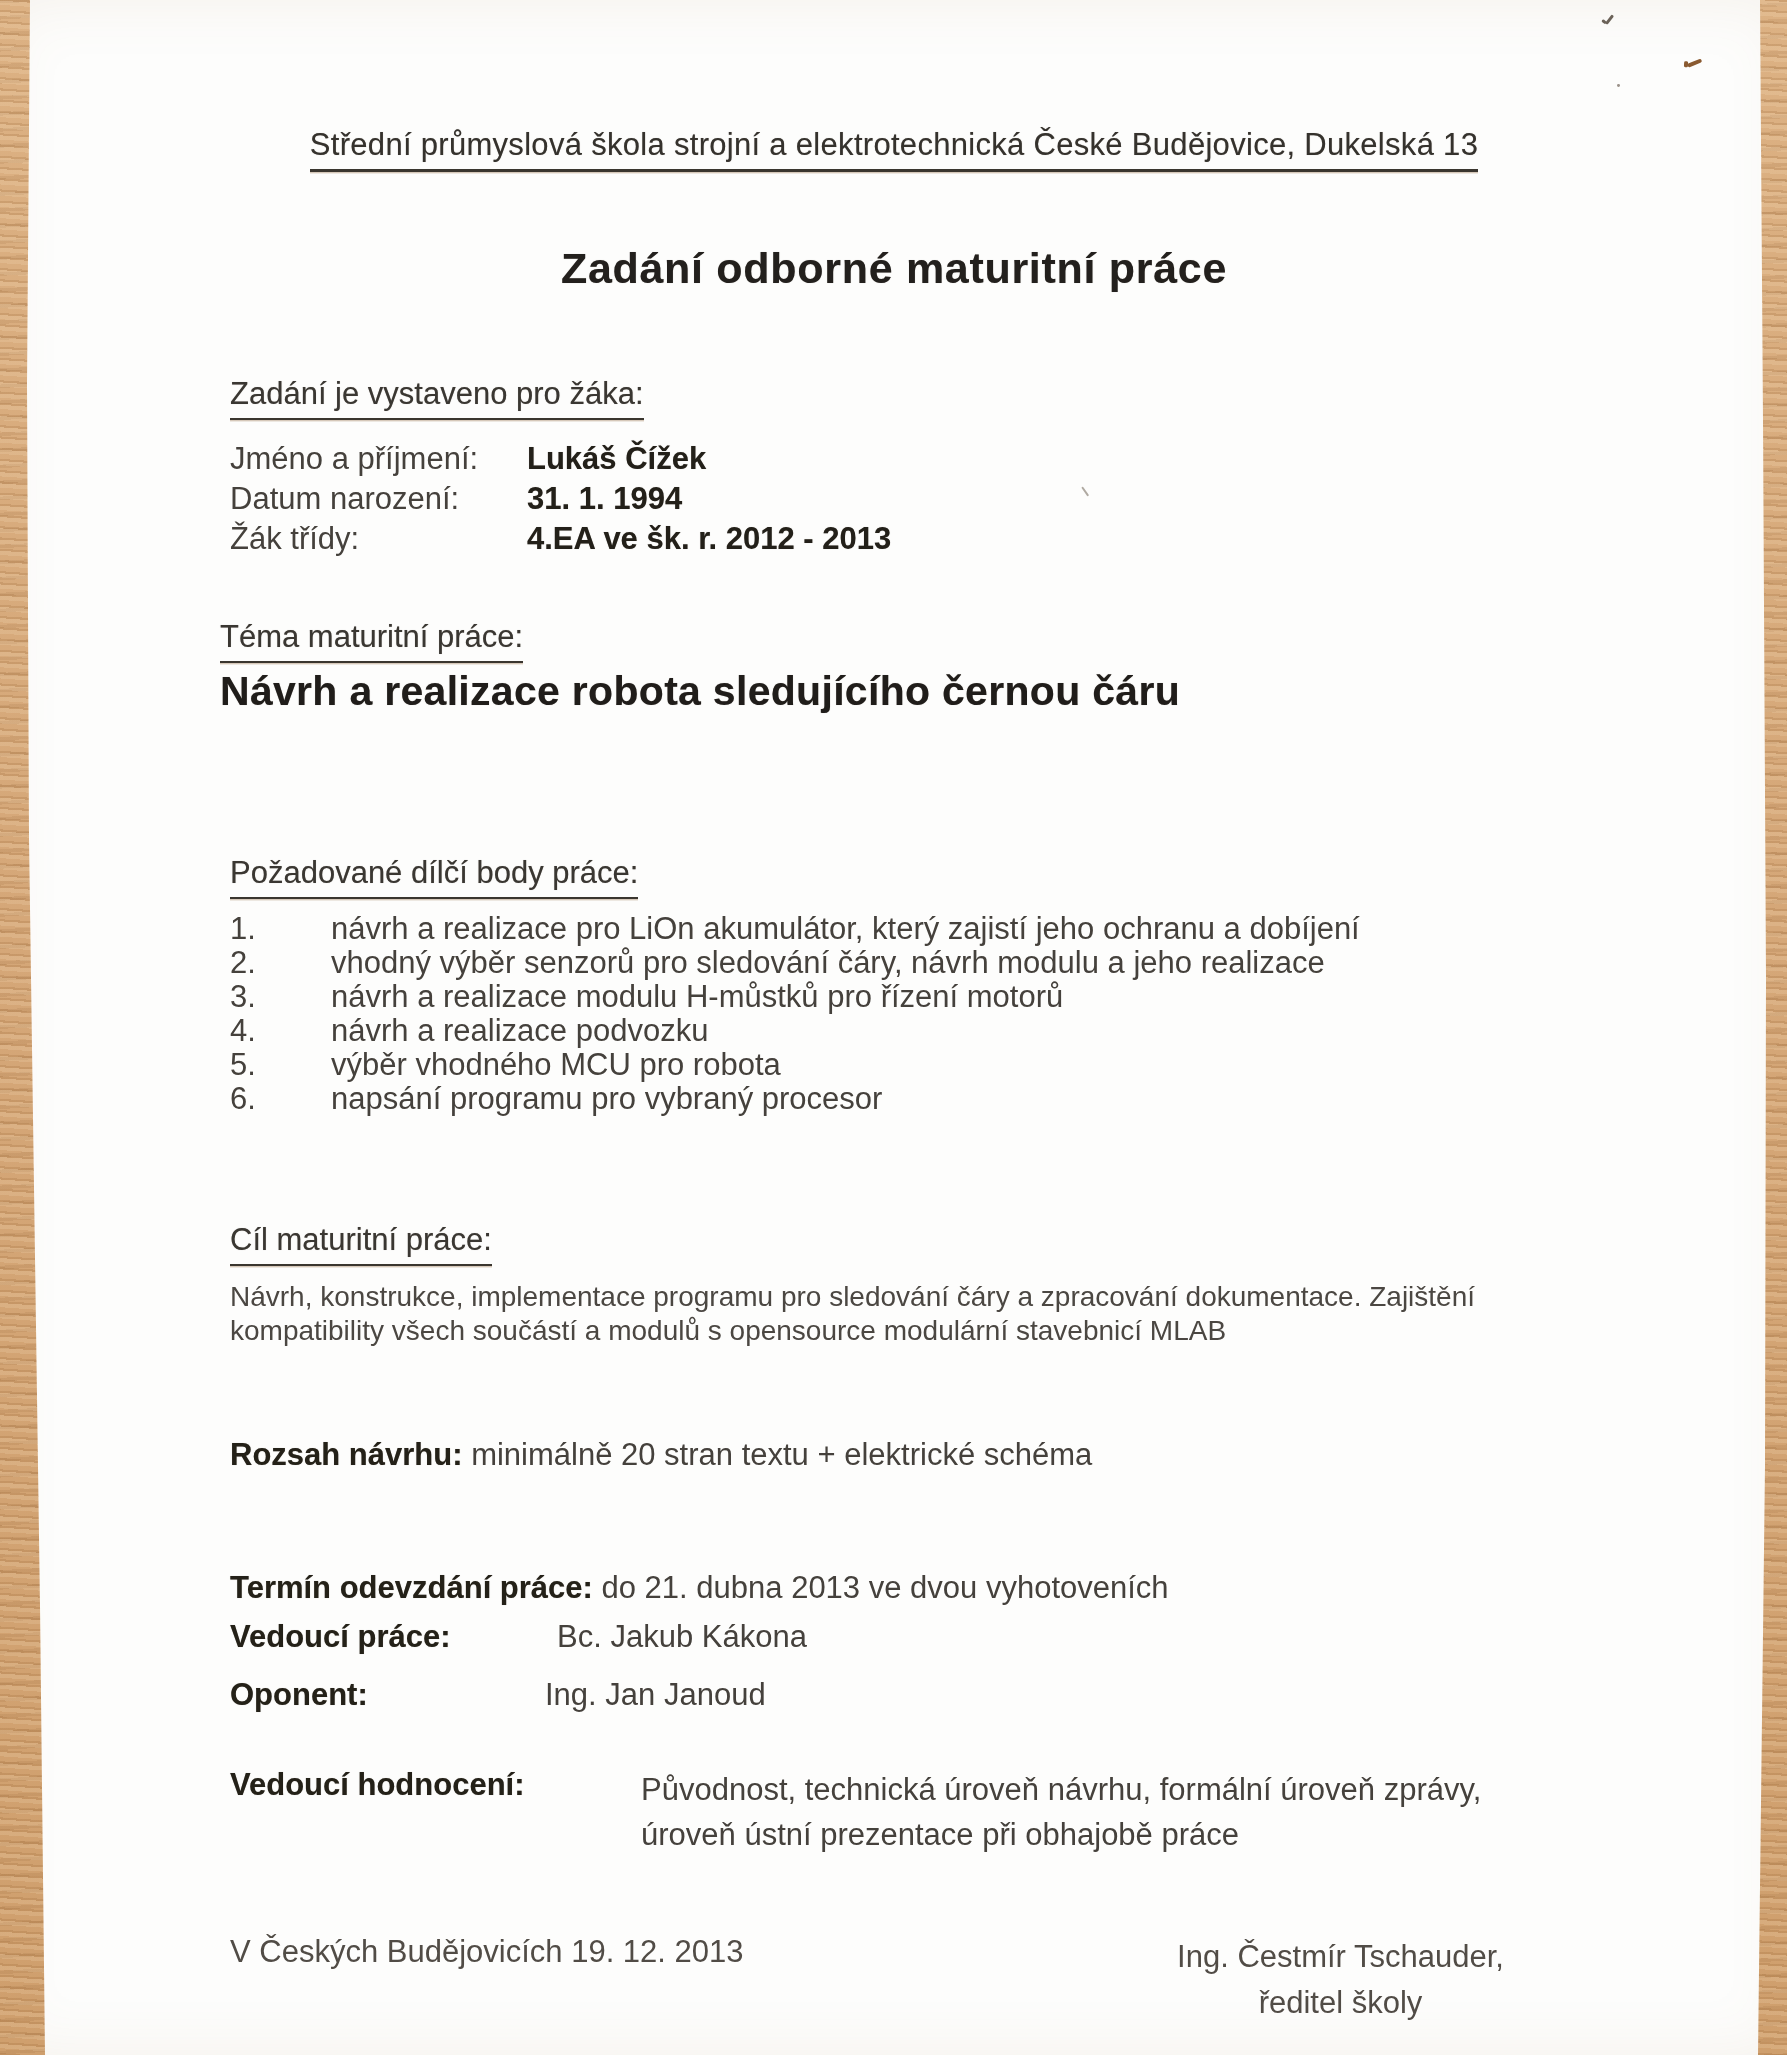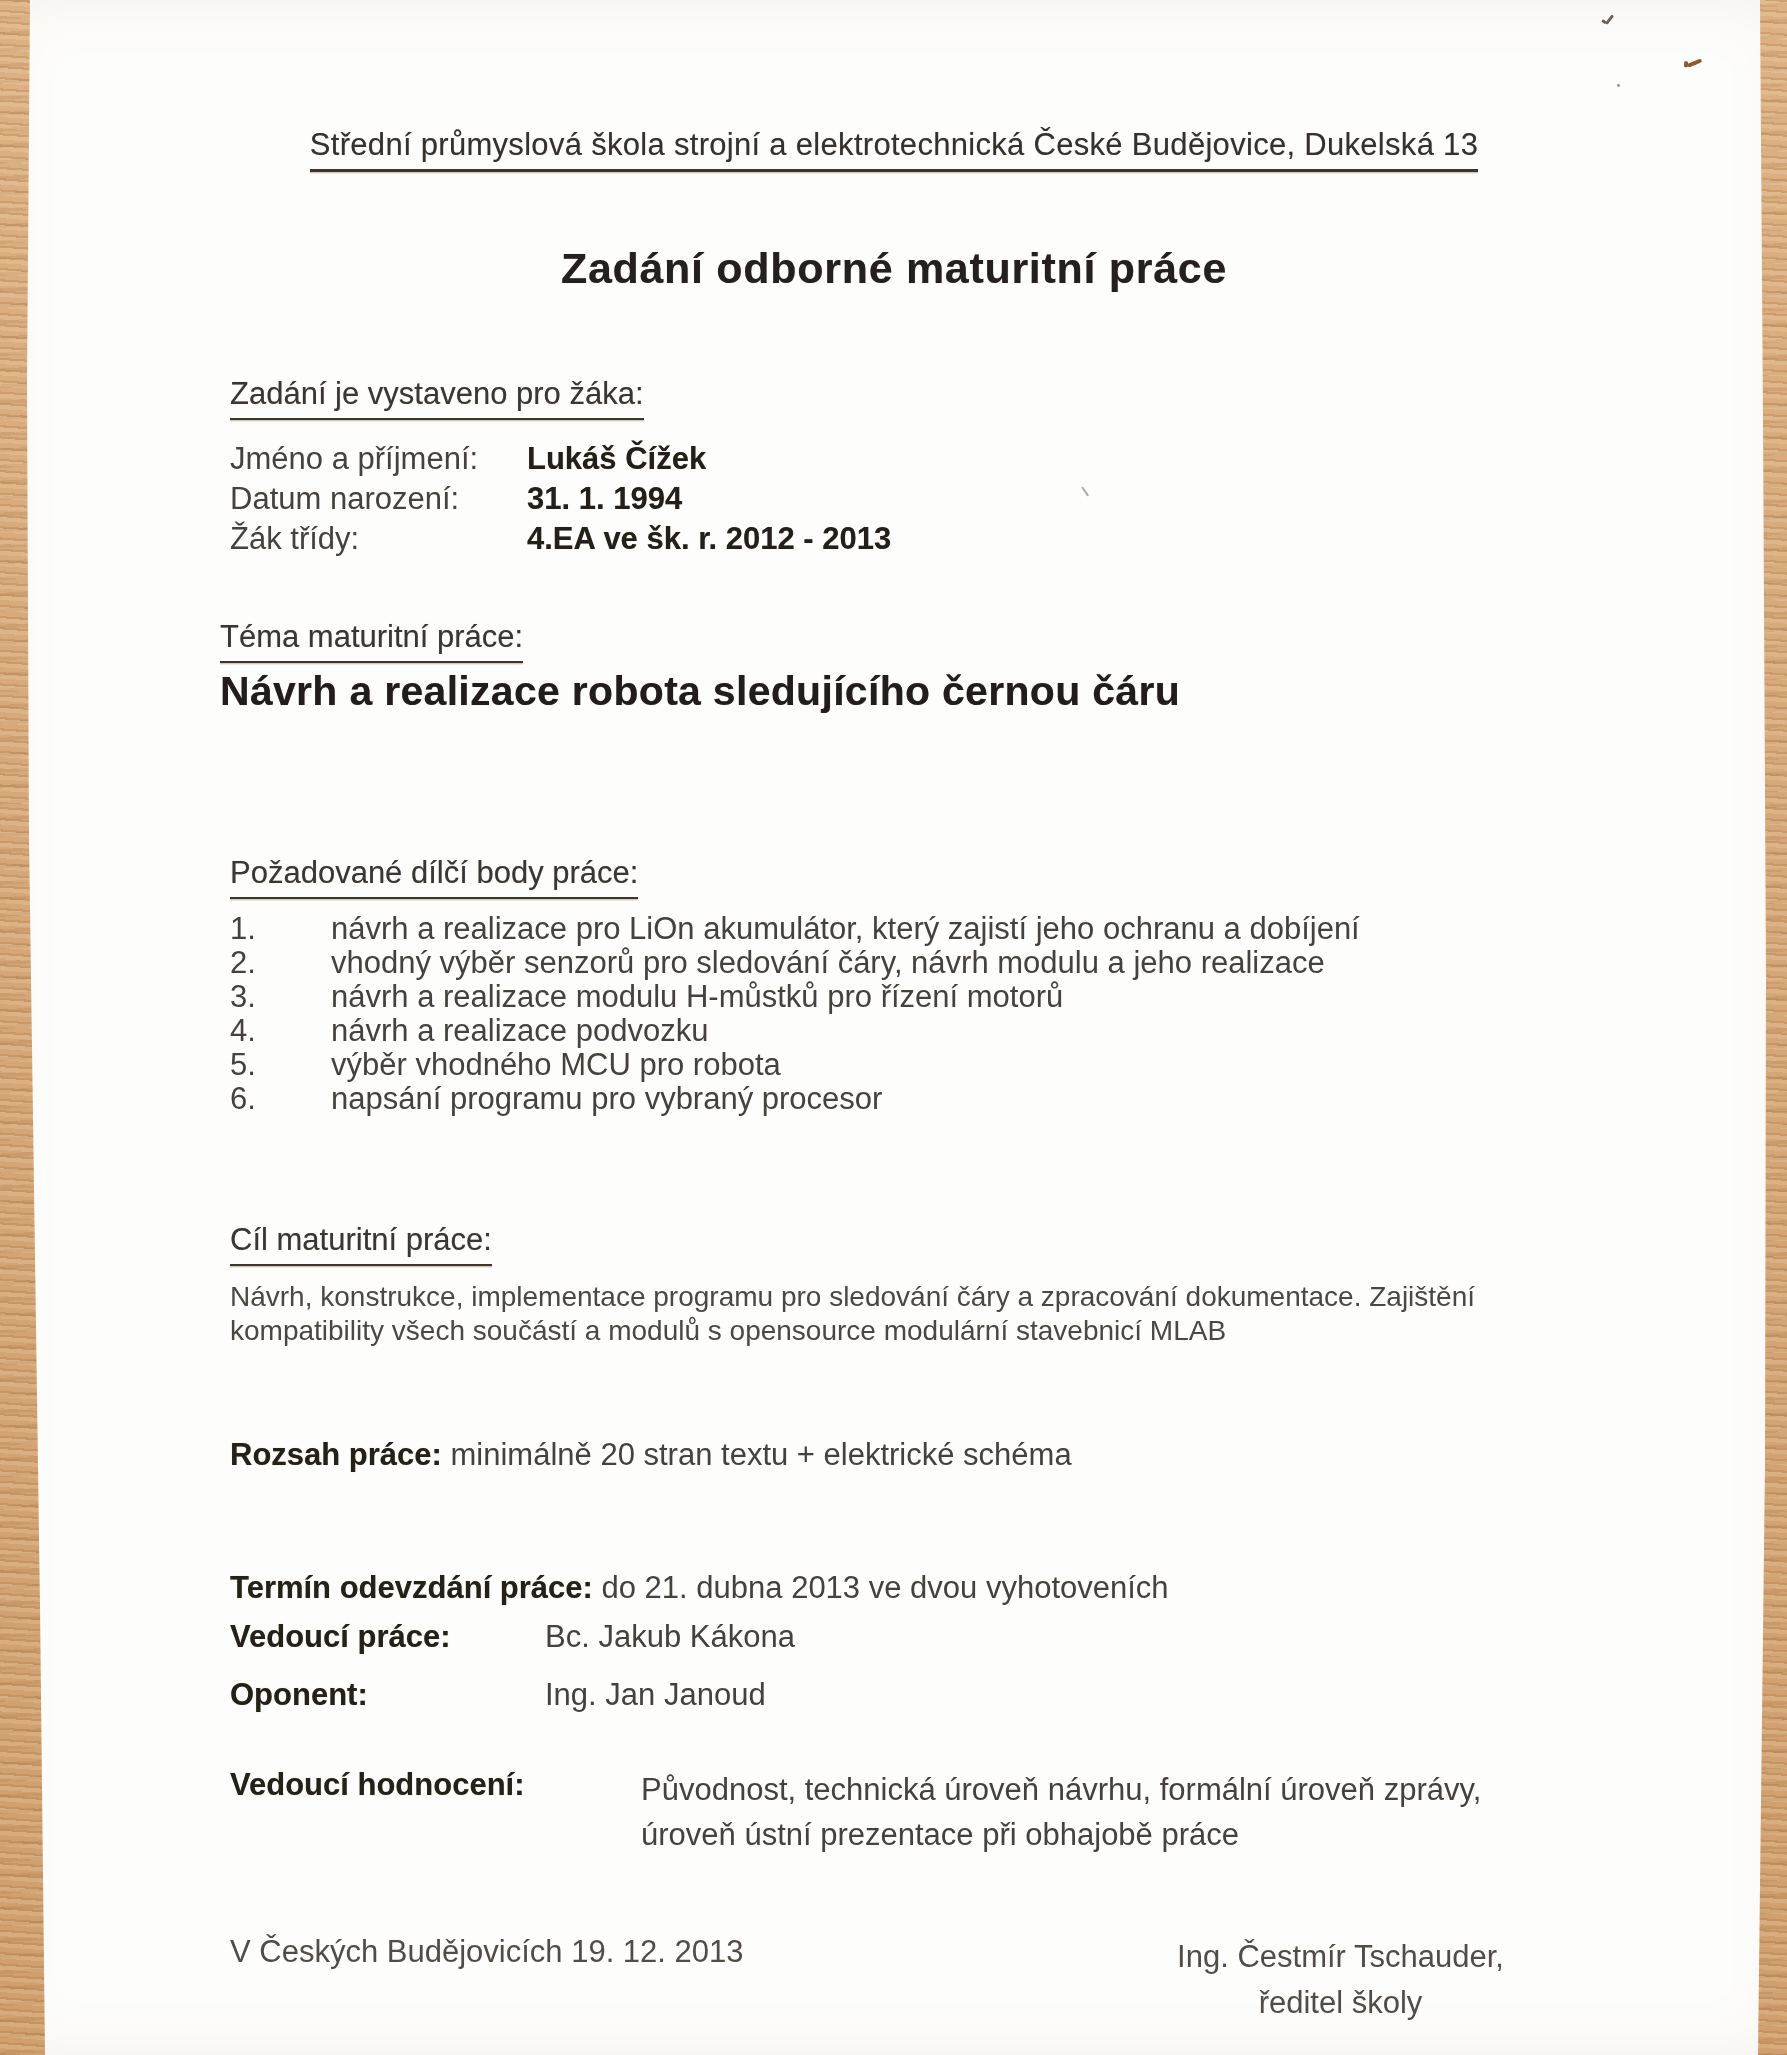--- a/index.html
+++ b/index.html
@@ -99,21 +99,21 @@
   .scope-line { top: 1437px; left: 230px; }
   .deadline-line { top: 1533px; left: 230px; margin-top: 37px; }
 
   .person-row {
     display: grid;
     grid-template-columns: 315px auto;
     font-size: 31px;
     color: #45413c;
   }
   .person-row .lbl { font-weight: bold; color: #242118; }
-  .supervisor-row { top: 1619px; left: 230px; }
+  .supervisor-row { top: 1619px; left: 230px; gap: 12px; }
   .opponent-row { top: 1677px; left: 230px; }
 
   .criteria-label { top: 1767px; left: 230px; font-size: 31px; font-weight: bold; color: #242118; }
   .criteria-value {
     top: 1767px; left: 641px; width: 848px;
     font-size: 31px; line-height: 45px;
     color: #45413c;
   }
 
   .footer-place { top: 1934px; left: 230px; font-size: 31px; color: #514c46; }
@@ -183,21 +183,21 @@
       <span>napsání programu pro vybraný procesor</span>
     </div>
 
     <div class="abs sec-heading goal-heading soft">
       <span class="u u-thin">Cíl maturitní práce:</span>
     </div>
 
     <div class="abs goal-text">Návrh, konstrukce, implementace programu pro sledování čáry a zpracování dokumentace. Zajištění kompatibility všech součástí a modulů s opensource modulární stavebnicí MLAB</div>
 
     <div class="abs inline-line scope-line">
-      <span class="lbl soft">Rozsah práce:</span><span> minimálně 20 stran textu + elektrické schéma</span>
+      <span class="lbl soft">Rozsah návrhu:</span><span> minimálně 20 stran textu + elektrické schéma</span>
     </div>
 
     <div class="abs inline-line deadline-line">
       <span class="lbl soft">Termín odevzdání práce:</span><span> do 21. dubna 2013 ve dvou vyhotoveních</span>
     </div>
 
     <div class="abs person-row supervisor-row">
       <span class="lbl soft">Vedoucí práce:</span>
       <span>Bc. Jakub Kákona</span>
     </div>

